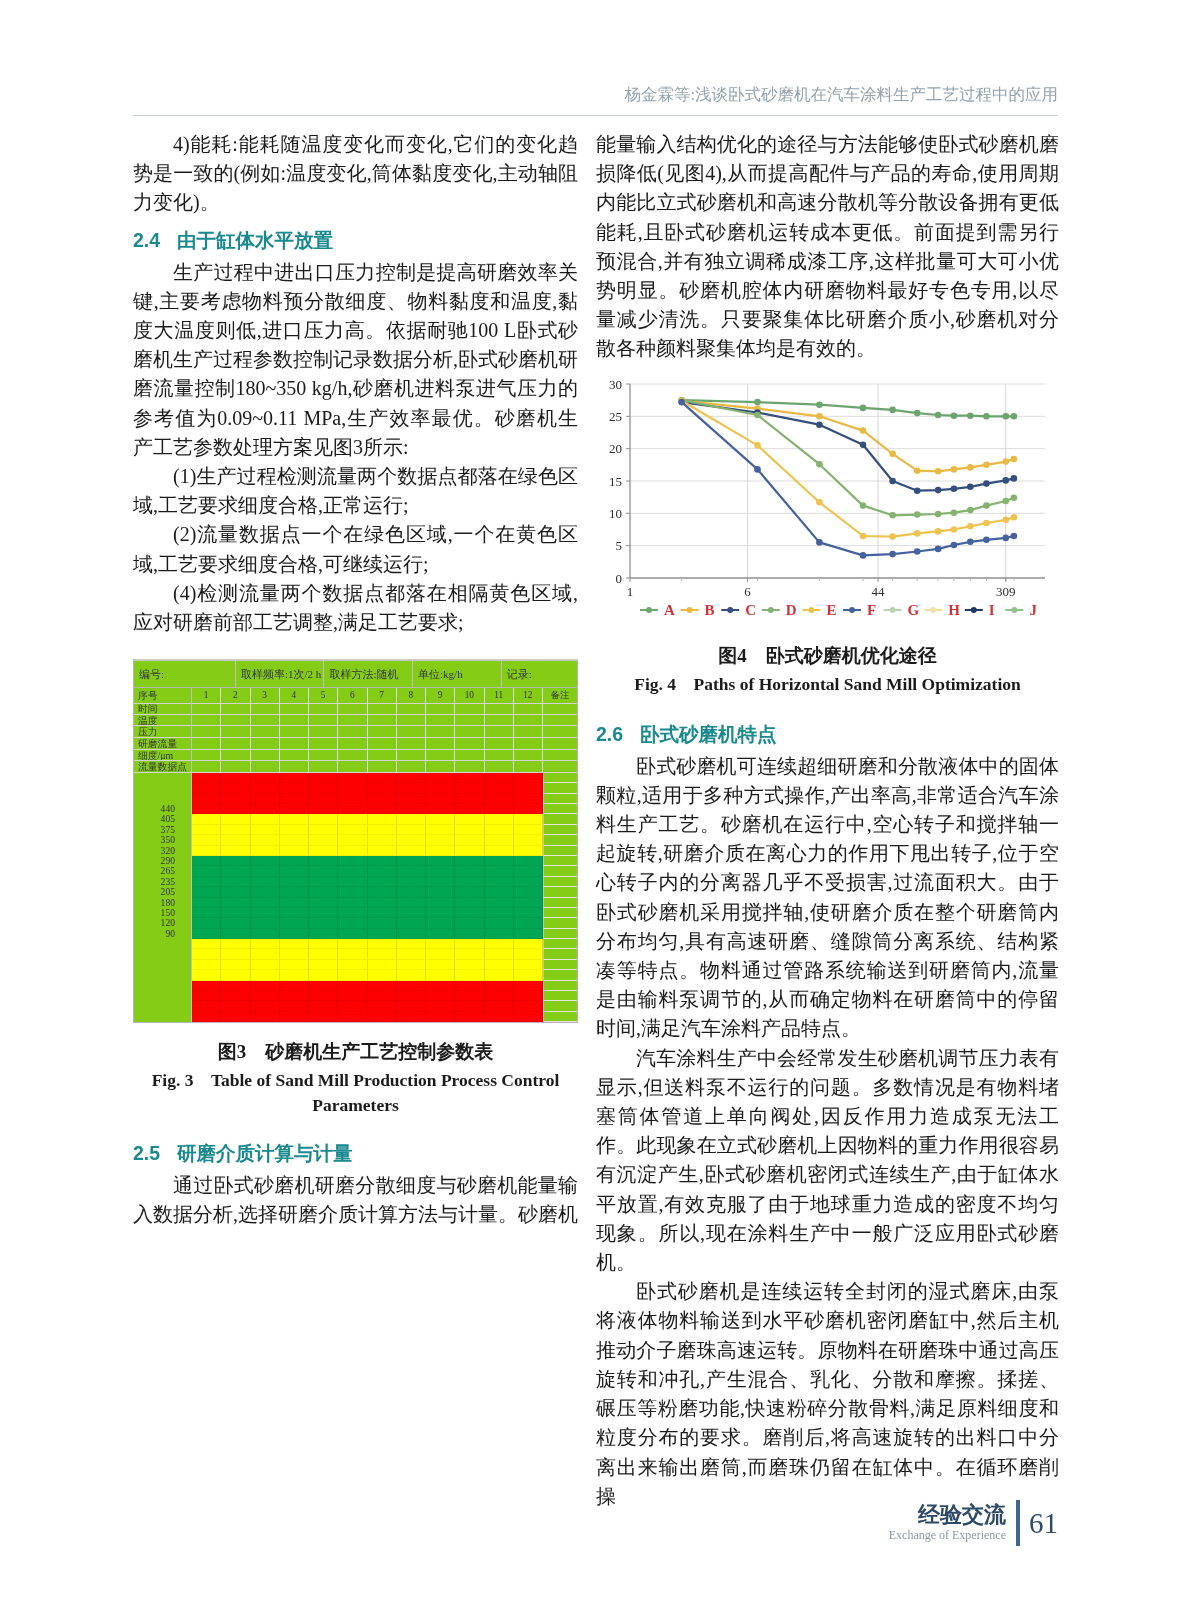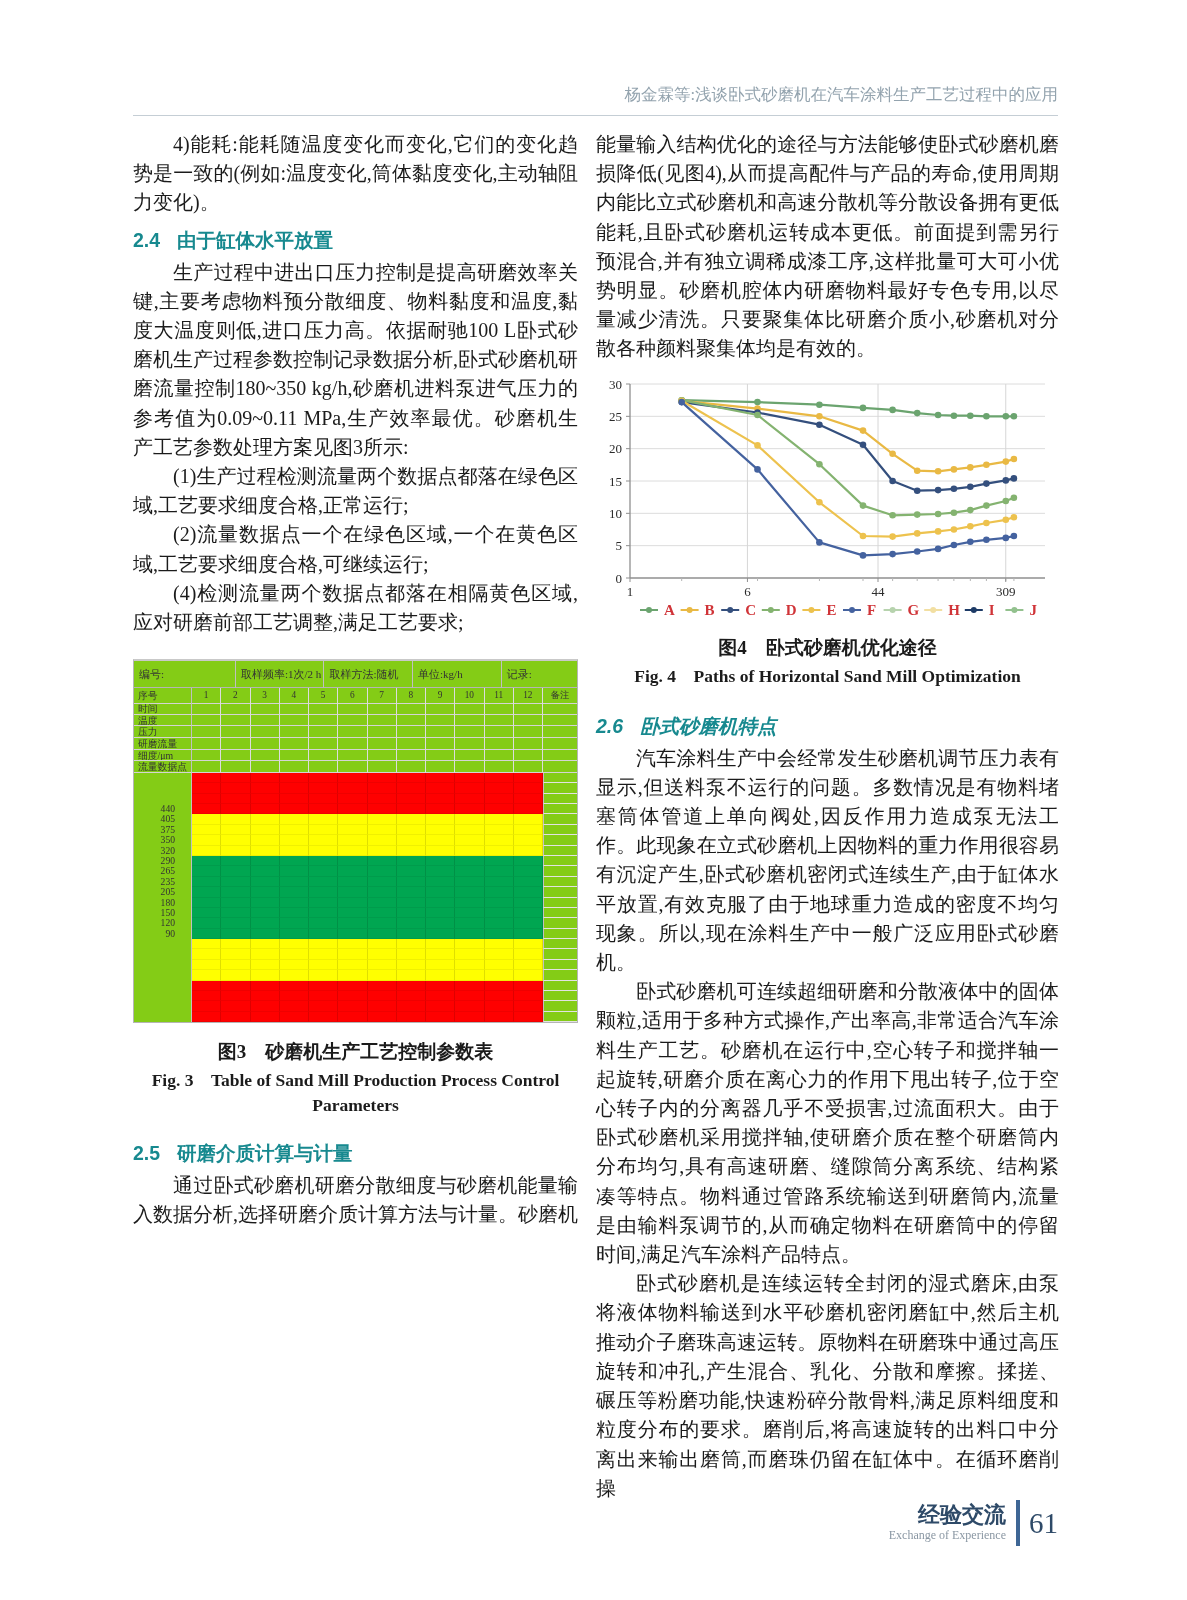--- a/index.html
+++ b/index.html
@@ -743,28 +743,28 @@
             <circle cx="337.2" cy="236" r="3" fill="#f2dfa2"></circle>
             <text x="352.2" y="241" font-size="15" font-weight="bold" fill="#d03438" font-family="Liberation Serif, serif">H</text>
             <line x1="368.8" y1="236" x2="386.8" y2="236" stroke="#1d3a66" stroke-width="2"></line>
             <circle cx="377.8" cy="236" r="3" fill="#1d3a66"></circle>
             <text x="392.8" y="241" font-size="15" font-weight="bold" fill="#d03438" font-family="Liberation Serif, serif">I</text>
             <line x1="409.40000000000003" y1="236" x2="427.40000000000003" y2="236" stroke="#93c18e" stroke-width="2"></line>
             <circle cx="418.40000000000003" cy="236" r="3" fill="#93c18e"></circle>
             <text x="433.40000000000003" y="241" font-size="15" font-weight="bold" fill="#d03438" font-family="Liberation Serif, serif">J</text>
           </svg>
         <figcaption>
-          <div class="fig-cap-zh" style="margin-top:8px;">图4　卧式砂磨机优化途径</div>
+          <div class="fig-cap-zh" style="margin-top:16px;">图4　卧式砂磨机优化途径</div>
           <div class="fig-cap-en">Fig. 4　Paths of Horizontal Sand Mill Optimization</div>
         </figcaption>
       </figure>
 
-      <h2 class="sec" style="margin-top:24px;font-style:italic;"><span class="sec-num">2.6</span><span>卧式砂磨机特点</span></h2>
+      <h2 class="sec" style="margin-top:24px;"><span class="sec-num">2.6</span><span>卧式砂磨机特点</span></h2>
+      <p class="body indent">卧式砂磨机可连续超细研磨和分散液体中的固体颗粒,适用于多种方式操作,产出率高,非常适合汽车涂料生产工艺。砂磨机在运行中,空心转子和搅拌轴一起旋转,研磨介质在离心力的作用下甩出转子,位于空心转子内的分离器几乎不受损害,过流面积大。由于卧式砂磨机采用搅拌轴,使研磨介质在整个研磨筒内分布均匀,具有高速研磨、缝隙筒分离系统、结构紧凑等特点。物料通过管路系统输送到研磨筒内,流量是由输料泵调节的,从而确定物料在研磨筒中的停留时间,满足汽车涂料产品特点。</p>
       <p class="body indent">汽车涂料生产中会经常发生砂磨机调节压力表有显示,但送料泵不运行的问题。多数情况是有物料堵塞筒体管道上单向阀处,因反作用力造成泵无法工作。此现象在立式砂磨机上因物料的重力作用很容易有沉淀产生,卧式砂磨机密闭式连续生产,由于缸体水平放置,有效克服了由于地球重力造成的密度不均匀现象。所以,现在涂料生产中一般广泛应用卧式砂磨机。</p>
-      <p class="body indent">卧式砂磨机可连续超细研磨和分散液体中的固体颗粒,适用于多种方式操作,产出率高,非常适合汽车涂料生产工艺。砂磨机在运行中,空心转子和搅拌轴一起旋转,研磨介质在离心力的作用下甩出转子,位于空心转子内的分离器几乎不受损害,过流面积大。由于卧式砂磨机采用搅拌轴,使研磨介质在整个研磨筒内分布均匀,具有高速研磨、缝隙筒分离系统、结构紧凑等特点。物料通过管路系统输送到研磨筒内,流量是由输料泵调节的,从而确定物料在研磨筒中的停留时间,满足汽车涂料产品特点。</p>
       <p class="body indent">卧式砂磨机是连续运转全封闭的湿式磨床,由泵将液体物料输送到水平砂磨机密闭磨缸中,然后主机推动介子磨珠高速运转。原物料在研磨珠中通过高压旋转和冲孔,产生混合、乳化、分散和摩擦。揉搓、碾压等粉磨功能,快速粉碎分散骨料,满足原料细度和粒度分布的要求。磨削后,将高速旋转的出料口中分离出来输出磨筒,而磨珠仍留在缸体中。在循环磨削操</p>
     </section>
   </div>
 
   <div class="footer">
     <div class="footer-labels">
       <div class="footer-zh">经验交流</div>
       <div class="footer-en">Exchange of Experience</div>
     </div>
     <div class="footer-bar"></div>

